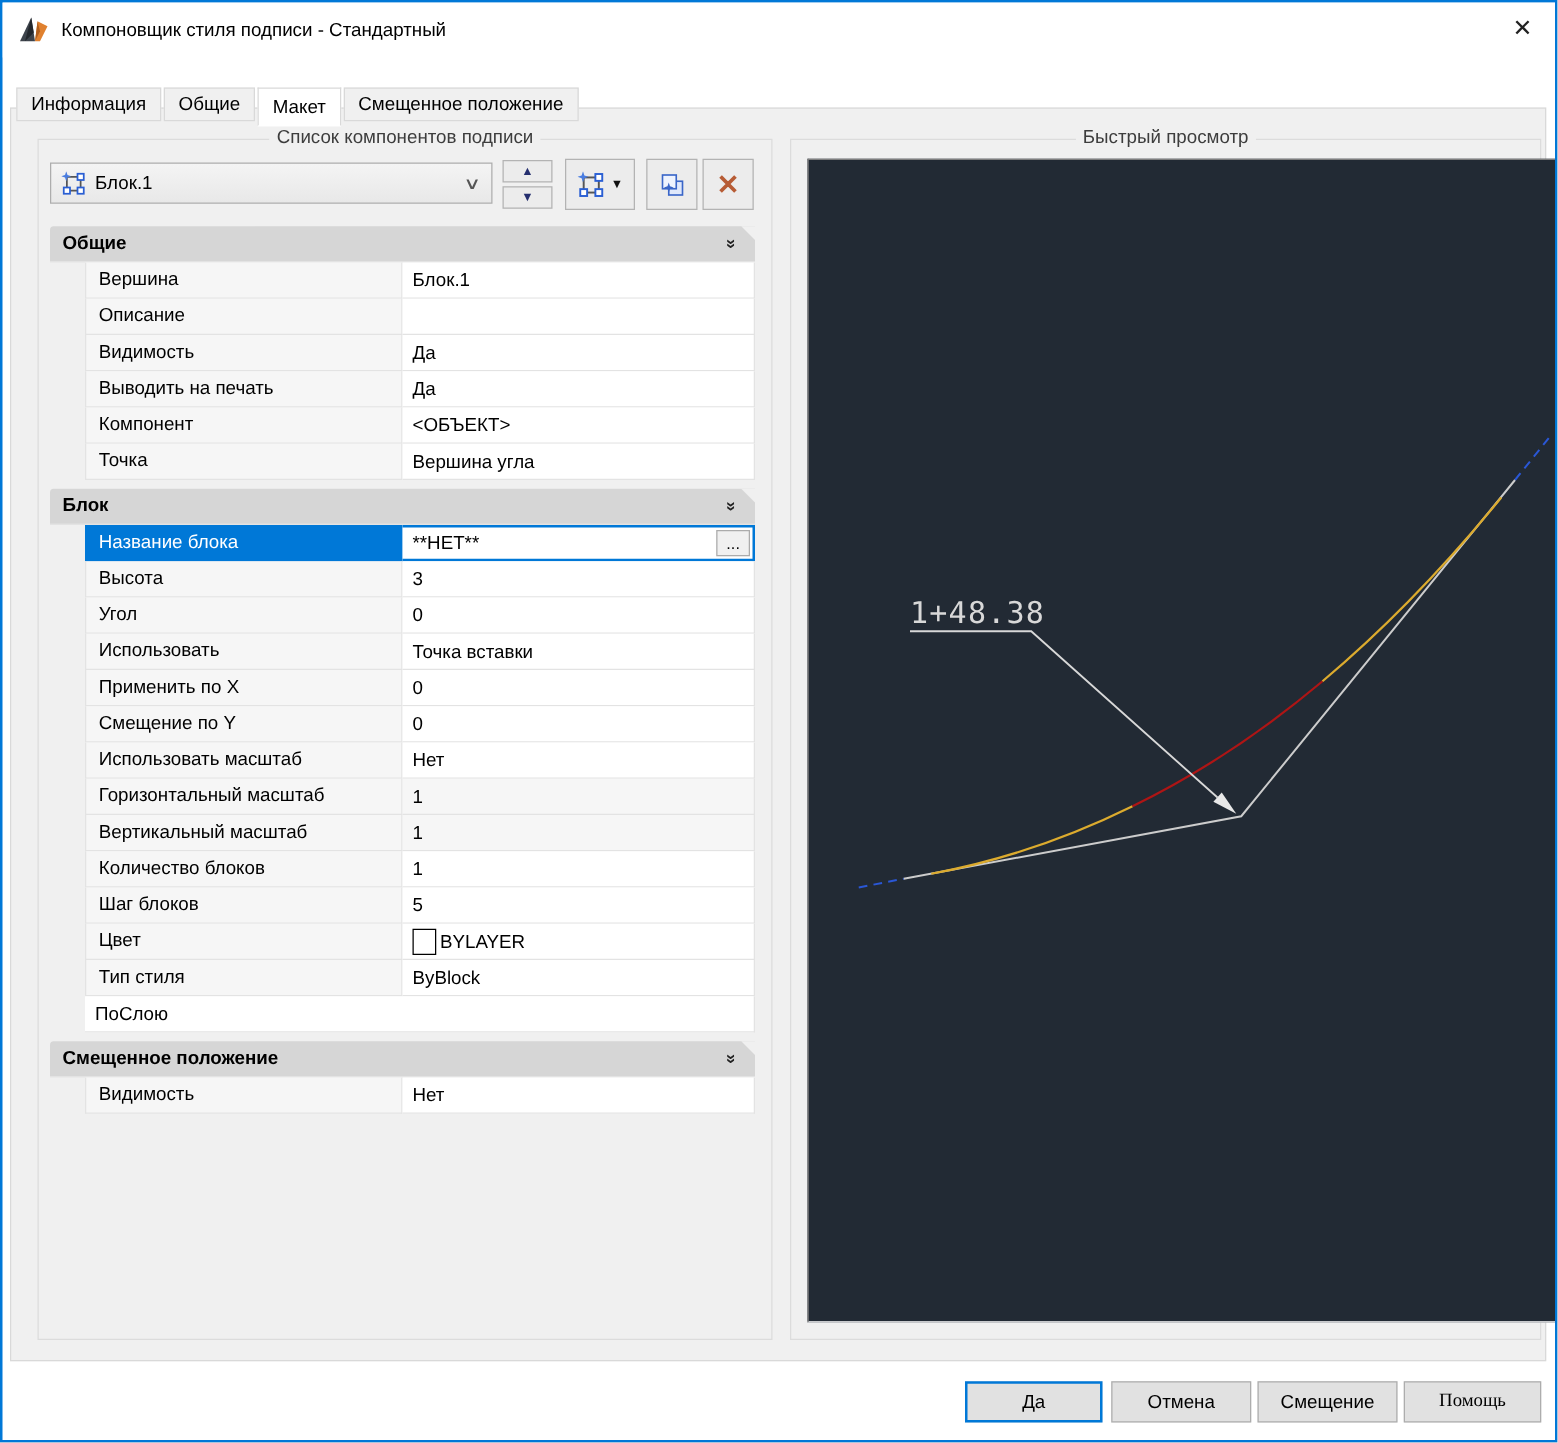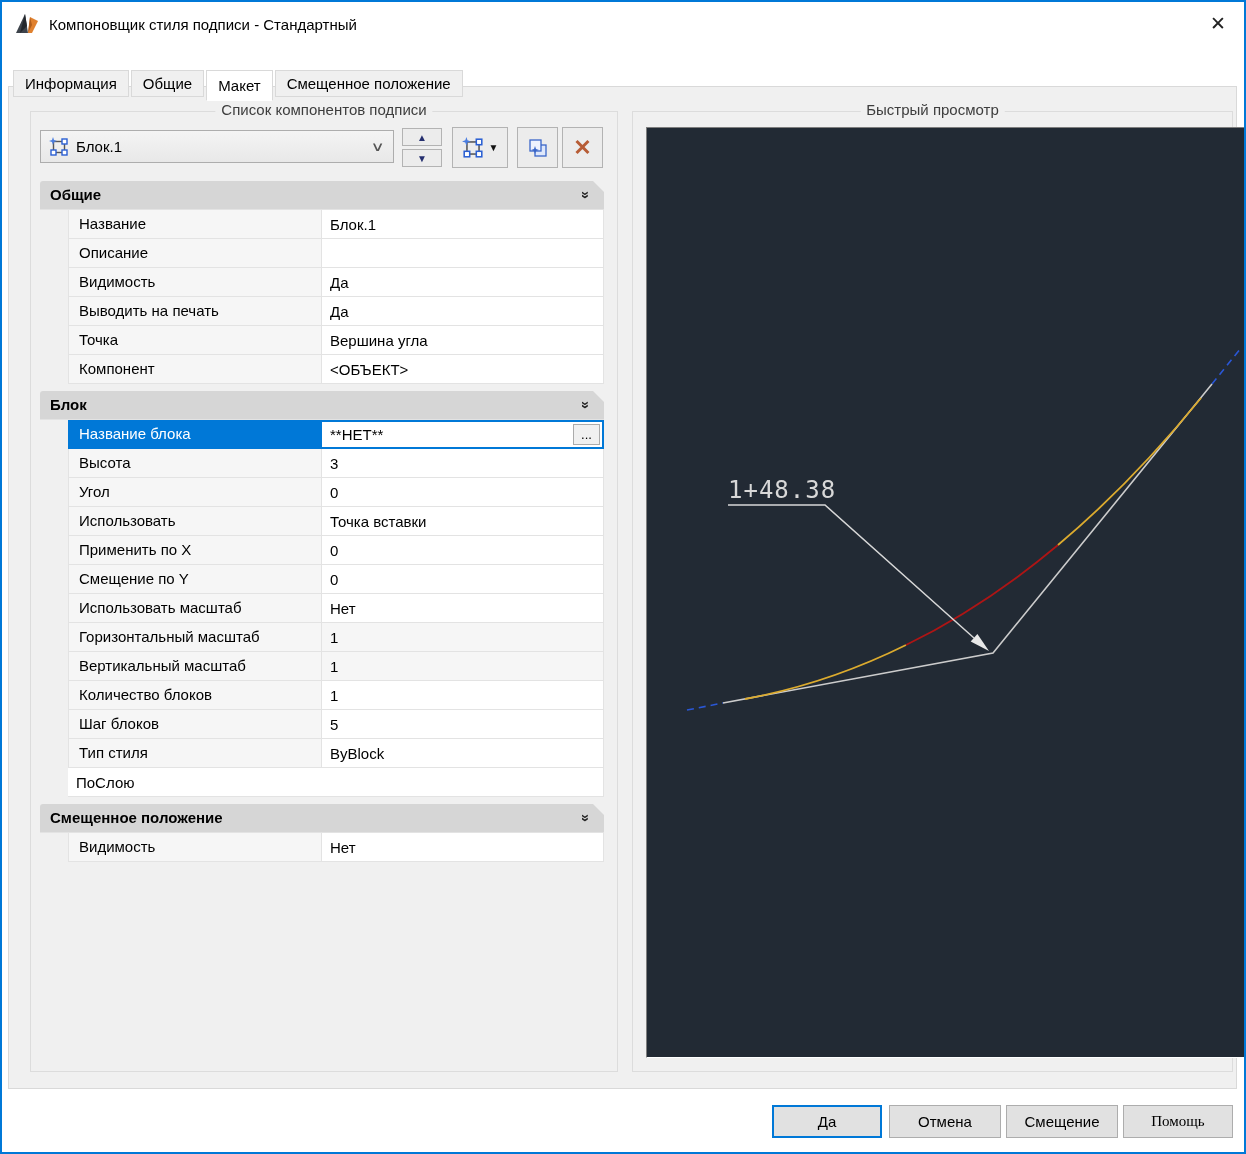--- a/index.html
+++ b/index.html
@@ -144,21 +144,21 @@
 
   <div class="grid">
     <div class="section">
       <div class="sec-header">
         <span>Общие</span>
         <span class="sec-chev">»</span>
       </div>
       <div class="rows">
           <div class="row">
             <span class="indent"></span>
-            <div class="cell-label">Название</div>
+            <div class="cell-label">Вершина</div>
             <div class="cell-value">
               <span>Блок.1</span>
             </div>
           </div>
           <div class="row">
             <span class="indent"></span>
             <div class="cell-label">Описание</div>
             <div class="cell-value">
               <span></span>
             </div>
@@ -172,30 +172,30 @@
           </div>
           <div class="row">
             <span class="indent"></span>
             <div class="cell-label">Выводить на печать</div>
             <div class="cell-value">
               <span>Да</span>
             </div>
           </div>
           <div class="row">
             <span class="indent"></span>
+            <div class="cell-label">Компонент</div>
+            <div class="cell-value">
+              <span>&lt;ОБЪЕКТ&gt;</span>
+            </div>
+          </div>
+          <div class="row">
+            <span class="indent"></span>
             <div class="cell-label">Точка</div>
             <div class="cell-value">
               <span>Вершина угла</span>
-            </div>
-          </div>
-          <div class="row">
-            <span class="indent"></span>
-            <div class="cell-label">Компонент</div>
-            <div class="cell-value">
-              <span>&lt;ОБЪЕКТ&gt;</span>
             </div>
           </div>
         </div>
     </div>
     <div class="section">
       <div class="sec-header">
         <span>Блок</span>
         <span class="sec-chev">»</span>
       </div>
       <div class="rows">
@@ -272,20 +272,28 @@
           </div>
           <div class="row">
             <span class="indent"></span>
             <div class="cell-label">Шаг блоков</div>
             <div class="cell-value">
               <span>5</span>
             </div>
           </div>
           <div class="row">
             <span class="indent"></span>
+            <div class="cell-label">Цвет</div>
+            <div class="cell-value">
+              <span class="swatch" style="background: rgb(255, 255, 255);"></span>
+              <span>BYLAYER</span>
+            </div>
+          </div>
+          <div class="row">
+            <span class="indent"></span>
             <div class="cell-label">Тип стиля</div>
             <div class="cell-value">
               <span>ByBlock</span>
             </div>
           </div>
           <div class="row">
             <span class="indent"></span>
             <div class="cell-value">
               <span>ПоСлою</span>
             </div>

